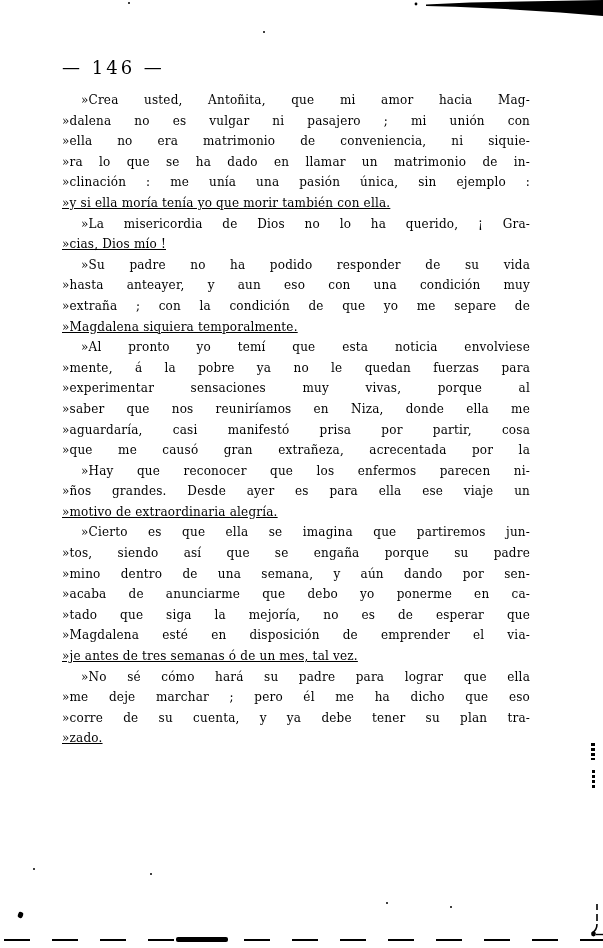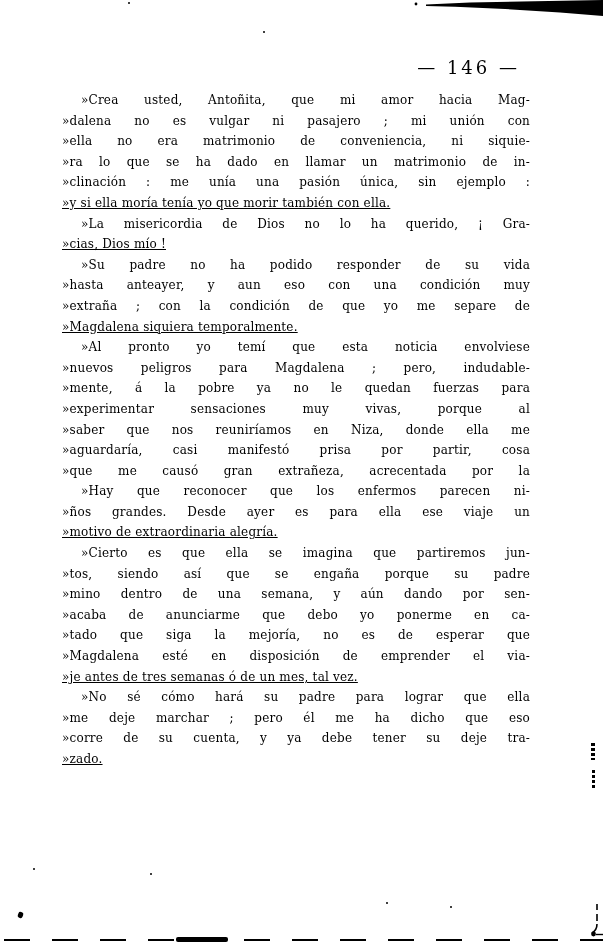--- a/index.html
+++ b/index.html
@@ -15,23 +15,23 @@
     color: var(--ink, #000000);
     font-family: "DejaVu Serif", "Liberation Serif", serif;
   }
   .page {
     position: absolute;
     inset: 0;
   }
   .page-number {
     position: absolute;
     top: 57px;
-    left: 52px;
+    left: 62px;
     width: 468px;
-    text-align: right;
+    text-align: left;
     font-size: 18px;
     letter-spacing: 3px;
     white-space: pre;
   }
   .page-body {
     position: absolute;
     top: 90px;
     left: 62px;
     width: 468px;
   }
@@ -111,39 +111,38 @@
       <div class="line">»ra lo que se ha dado en llamar un matrimonio de in-</div>
       <div class="line">»clinación : me unía una pasión única, sin ejemplo :</div>
       <div class="line plast">»y si ella moría tenía yo que morir también con ella.</div>
       <div class="line pfirst">»La misericordia de Dios no lo ha querido, ¡ Gra-</div>
       <div class="line plast">»cias, Dios mío !</div>
       <div class="line pfirst">»Su padre no ha podido responder de su vida</div>
       <div class="line">»hasta anteayer, y aun eso con una condición muy</div>
       <div class="line">»extraña ; con la condición de que yo me separe de</div>
       <div class="line plast">»Magdalena siquiera temporalmente.</div>
       <div class="line pfirst">»Al pronto yo temí que esta noticia envolviese</div>
-      <div class="line">»nuevos peligros para Magdalena ; pero, indudable-</div>
       <div class="line">»mente, á la pobre ya no le quedan fuerzas para</div>
       <div class="line">»experimentar sensaciones muy vivas, porque al</div>
       <div class="line">»saber que nos reuniríamos en Niza, donde ella me</div>
       <div class="line">»aguardaría, casi manifestó prisa por partir, cosa</div>
       <div class="line">»que me causó gran extrañeza, acrecentada por la</div>
       <div class="line pfirst">»Hay que reconocer que los enfermos parecen ni-</div>
       <div class="line">»ños grandes. Desde ayer es para ella ese viaje un</div>
       <div class="line plast">»motivo de extraordinaria alegría.</div>
       <div class="line pfirst">»Cierto es que ella se imagina que partiremos jun-</div>
       <div class="line">»tos, siendo así que se engaña porque su padre</div>
       <div class="line">»mino dentro de una semana, y aún dando por sen-</div>
       <div class="line">»acaba de anunciarme que debo yo ponerme en ca-</div>
       <div class="line">»tado que siga la mejoría, no es de esperar que</div>
       <div class="line">»Magdalena esté en disposición de emprender el via-</div>
       <div class="line plast">»je antes de tres semanas ó de un mes, tal vez.</div>
       <div class="line pfirst">»No sé cómo hará su padre para lograr que ella</div>
       <div class="line">»me deje marchar ; pero él me ha dicho que eso</div>
-      <div class="line">»corre de su cuenta, y ya debe tener su deje tra-</div>
+      <div class="line">»corre de su cuenta, y ya debe tener su plan tra-</div>
       <div class="line plast">»zado.</div>
     </div>
 
   <svg class="ink-wedge-svg" viewBox="0 0 193 20" xmlns="http://www.w3.org/2000/svg">
     <circle cx="6" cy="4" r="1.4" fill="currentColor"></circle>
     <polygon fill="currentColor" points="16,4.5 60,2.5 193,0 193,16 150,12.5 95,9 45,6.8 16,6"></polygon>
   </svg>
 
   <div class="speck" style="left:128px; top:2px;"></div>
   <div class="speck" style="left:263px; top:31px;"></div>

